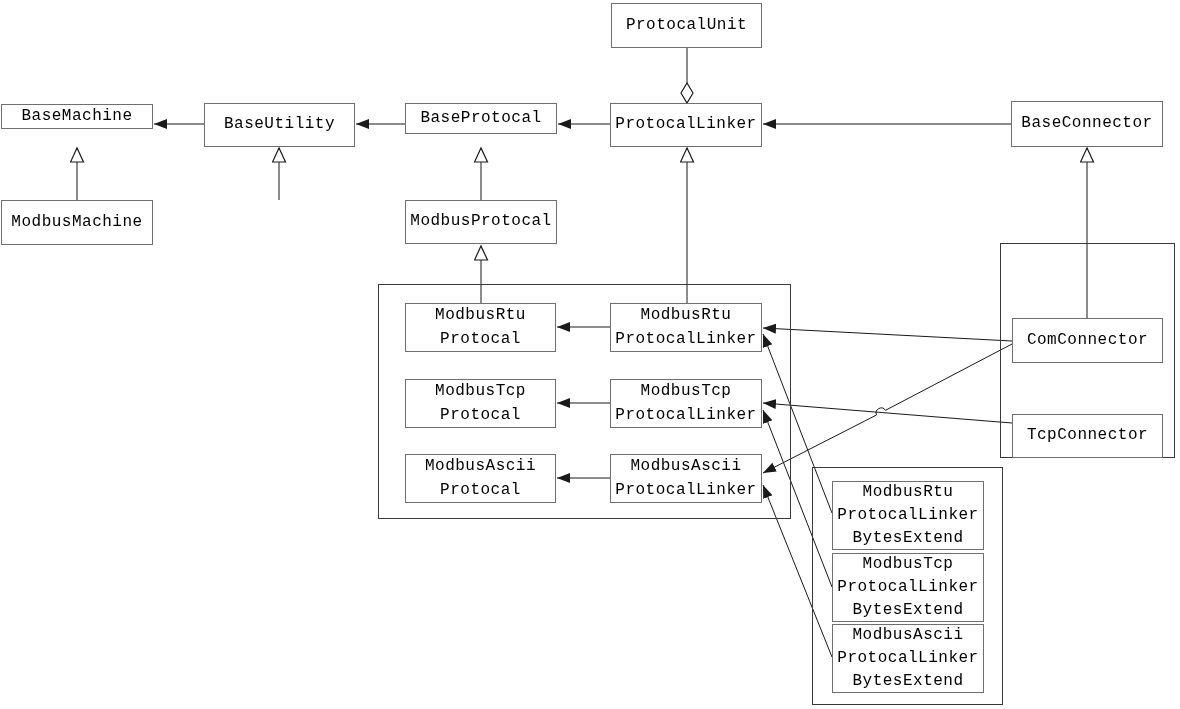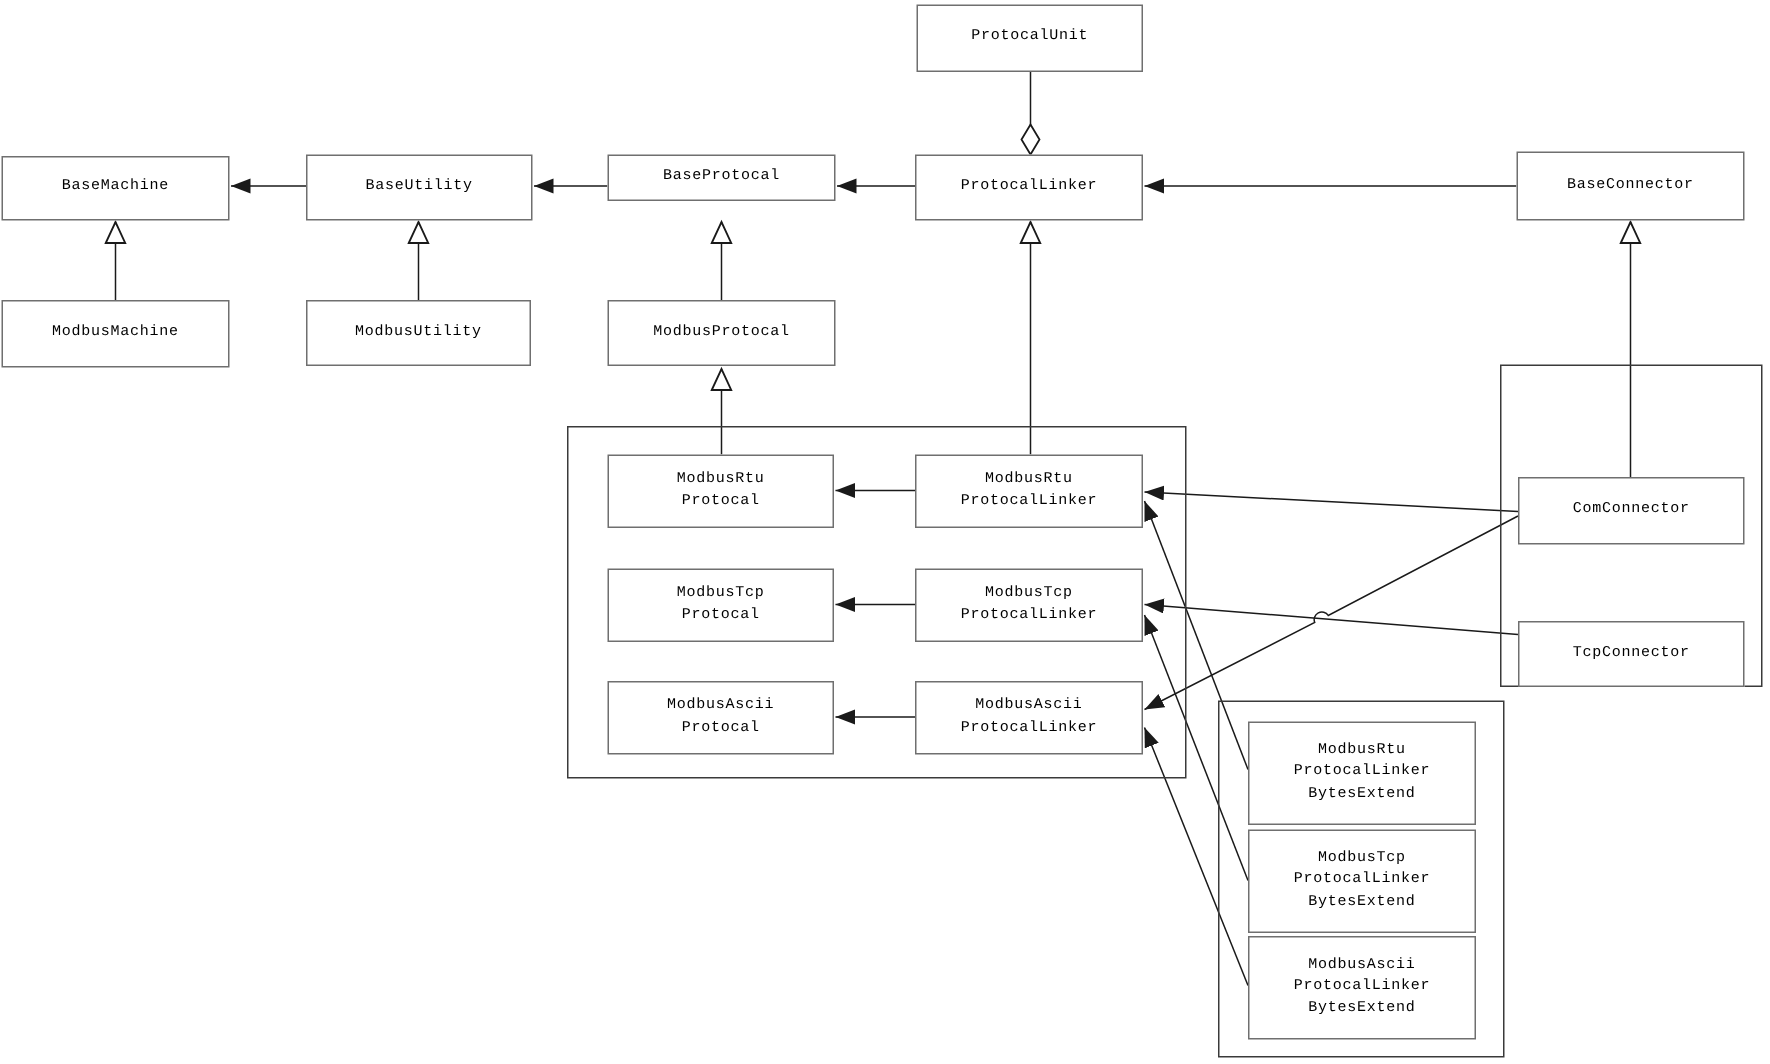--- a/index.html
+++ b/index.html
@@ -31,21 +31,21 @@
   .node {
     position: absolute;
     border: 1.6px solid #6f6f6f;
     background: #ffffff;
     box-sizing: border-box;
     display: flex;
     align-items: center;
     justify-content: center;
     text-align: center;
     white-space: pre-line;
-    font-size: 10px;
+    font-size: 16px;
     line-height: 1.45;
     letter-spacing: 0.5px;
   }
 </style>
 </head>
 <body>
 
 <div id="canvas">
 
   <svg id="wires" viewBox="0 0 1180 709" xmlns="http://www.w3.org/2000/svg">
@@ -90,28 +90,27 @@
       <line x1="832" y1="657" x2="763" y2="485" marker-end="url(#arr)"></line>
     </g>
   </svg>
 
   <div class="group" style="left:378px; top:284px; width:413px; height:235px;"></div>
   <div class="group" style="left:1000px; top:243px; width:175px; height:215px;"></div>
   <div class="group" style="left:812px; top:467px; width:191px; height:238px;"></div>
 
   <div class="node" style="left:611px; top:3px; width:151px; height:45px;">ProtocalUnit</div>
 
-  <div class="node" style="left:1px; top:104px; width:152px; height:43px;">BaseMachine</div>
+  <div class="node" style="left:1px; top:104px; width:152px; height:25px;">BaseMachine</div>
   <div class="node" style="left:204px; top:103px; width:151px; height:44px;">BaseUtility</div>
   <div class="node" style="left:405px; top:103px; width:152px; height:31px;">BaseProtocal</div>
   <div class="node" style="left:610px; top:103px; width:152px; height:44px;">ProtocalLinker</div>
   <div class="node" style="left:1011px; top:101px; width:152px; height:46px;">BaseConnector</div>
 
   <div class="node" style="left:1px; top:200px; width:152px; height:45px;">ModbusMachine</div>
-  <div class="node" style="left:204px; top:200px; width:150px; height:44px;">ModbusUtility</div>
   <div class="node" style="left:405px; top:200px; width:152px; height:44px;text-align:center;">ModbusProtocal</div>
 
   <div class="node" style="left:405px; top:303px; width:151px; height:49px;">ModbusRtu
 Protocal</div>
   <div class="node" style="left:405px; top:379px; width:151px; height:49px;">ModbusTcp
 Protocal</div>
   <div class="node" style="left:405px; top:454px; width:151px; height:49px;">ModbusAscii
 Protocal</div>
 
   <div class="node" style="left:610px; top:303px; width:152px; height:49px;">ModbusRtu

